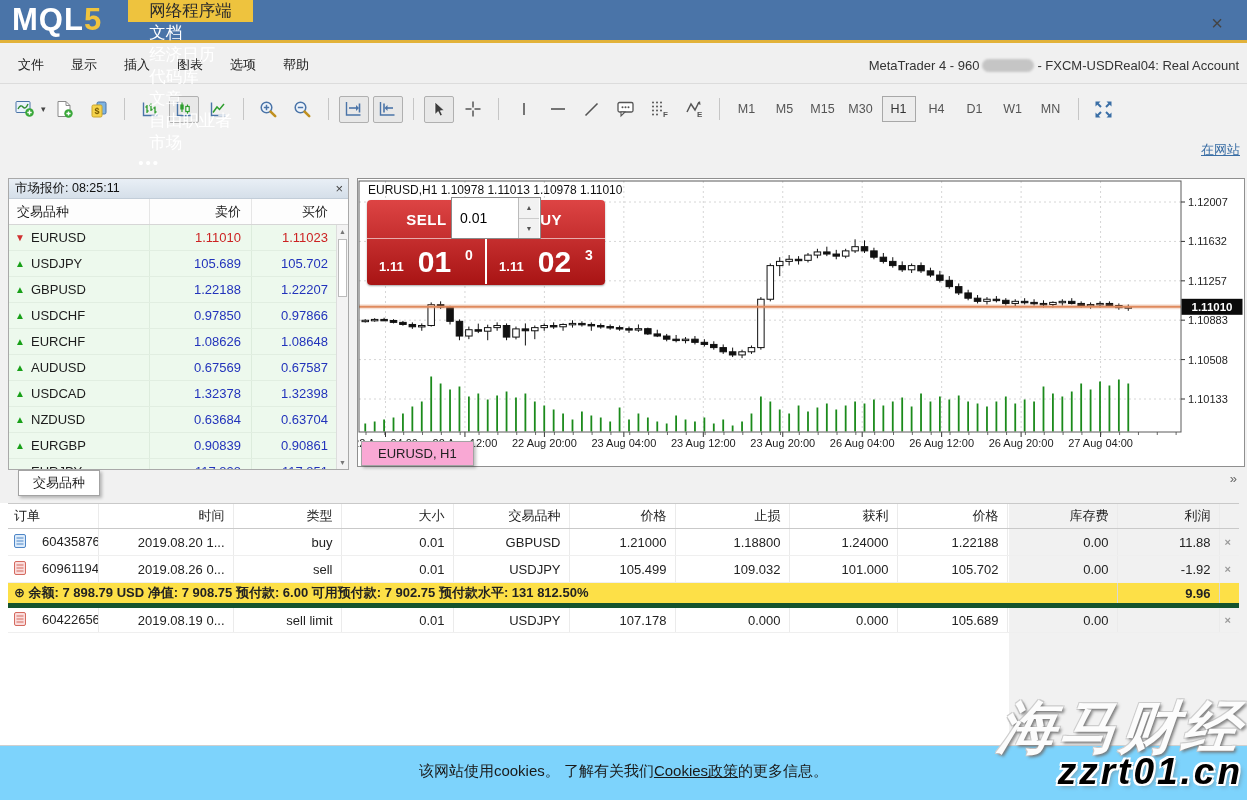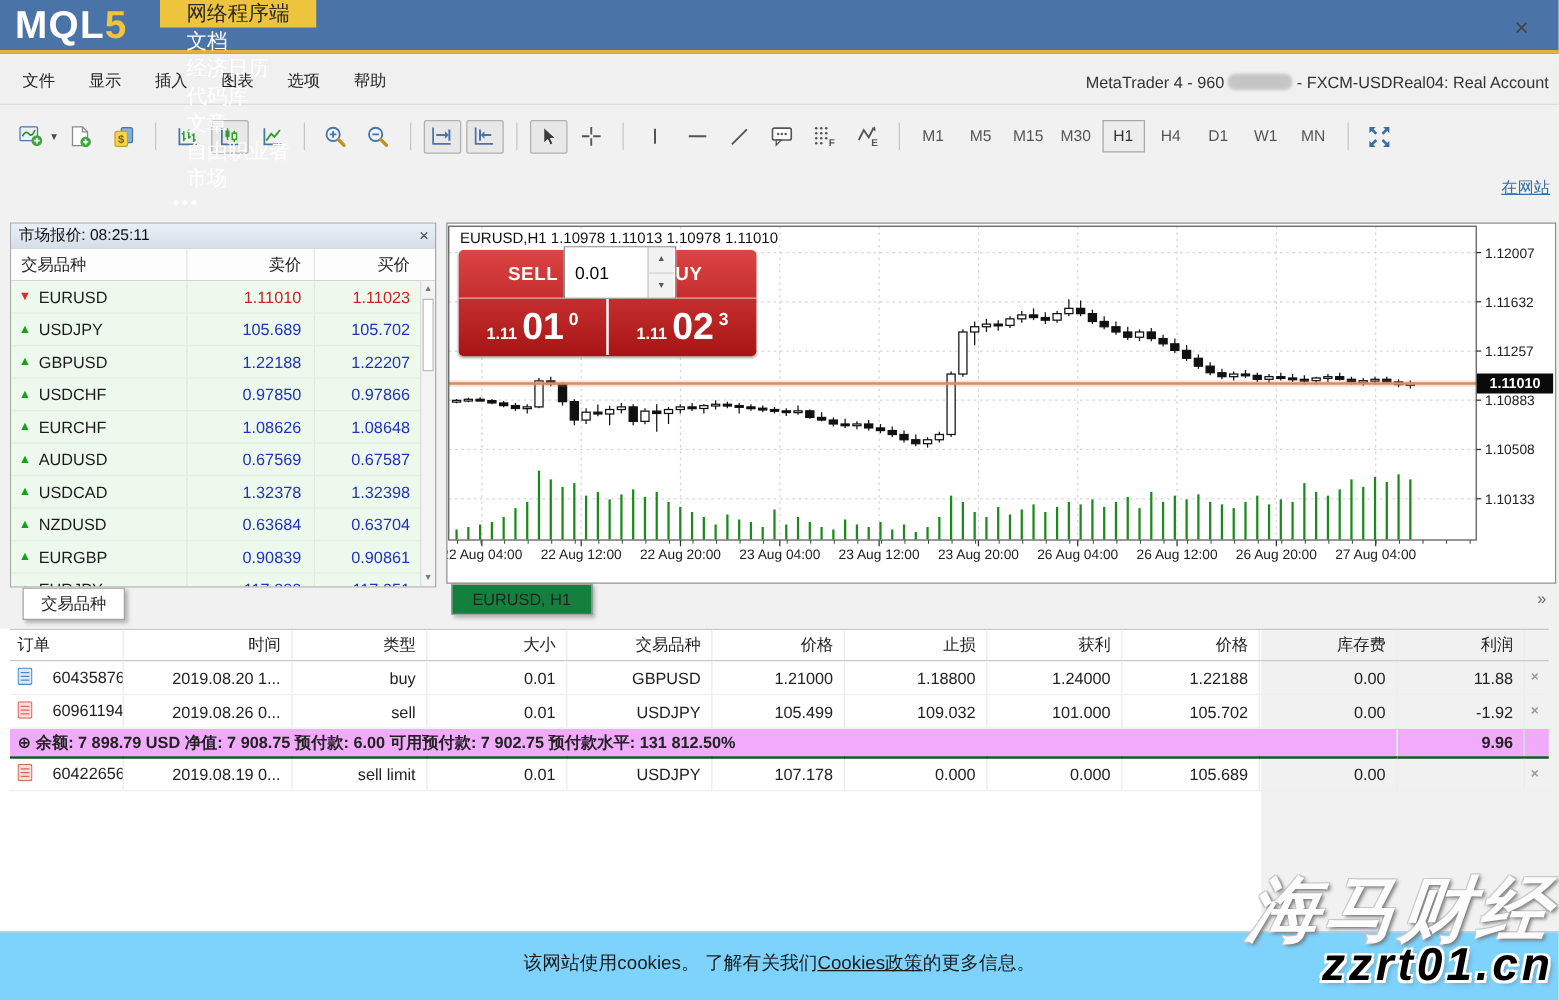--- a/index.html
+++ b/index.html
@@ -82,40 +82,40 @@
   .tp-btn { flex:1; color:#fff; font-size:15px; font-weight:bold; display:flex; align-items:center;
     justify-content:center; letter-spacing:.5px; cursor:pointer; }
   .tp-vol { position:absolute; left:84px; top:-3px; width:90px; height:42px; background:#fff;
     border:1px solid #8a8a8a; display:flex; z-index:3; }
   .vol-input { width:66px; border:none; outline:none; font-size:14px; padding-left:8px; font-family:inherit; }
   .spin { width:21px; border-left:1px solid #bbb; display:flex; flex-direction:column; }
   .spin-up,.spin-dn { flex:1; font-size:7px; color:#555; display:flex; align-items:center; justify-content:center;
     cursor:pointer; background:#f2f2f2; }
   .spin-up { border-bottom:1px solid #ccc; }
   .tp-bottom { height:45px; display:flex; color:#fff; }
-  .tp-price { flex:1; display:flex; align-items:center; justify-content:center; gap:4px; cursor:pointer; }
+  .tp-price { flex:1; display:flex; align-items:center; justify-content:center; gap:14px; cursor:pointer; }
   .tp-div { width:2px; background:#fff; }
   .p-small { font-size:13px; font-weight:bold; margin-top:9px; }
   .p-big { font-size:30px; font-weight:bold; line-height:1; }
   .p-sup { font-size:14px; font-weight:bold; align-self:flex-start; margin-top:8px; }
-  .chart-tab { position:absolute; left:361px; top:467px; background:#15803d; border:1px solid #a3a3a3;
+  .chart-tab { position:absolute; left:361px; top:441px; background:#f9a8d4; border:1px solid #a3a3a3;
     box-shadow:2px 2px 3px rgba(0,0,0,.25); padding:4px 16px; font-size:13px; color:#222; cursor:pointer; z-index:2; }
   .tabs-more { position:absolute; right:10px; top:471px; color:#666; font-size:13px; cursor:pointer; z-index:2; }
   
   .orders-panel { position:absolute; left:0; top:503px; width:1009px; height:242px; background:#fff; z-index:1; }
   table.orders { border-collapse:collapse; table-layout:fixed; width:1231px; margin-left:8px;
     font-size:13px; color:#222; }
   .orders th { font-weight:normal; height:25px; border-top:1px solid #c9c9c9; border-bottom:1px solid #c9c9c9;
     text-align:right; padding:0 8px 0 0; white-space:nowrap; overflow:hidden; }
   .orders th:first-child { text-align:left; padding-left:6px; }
   .orders td { height:27px; text-align:right; padding:0 8px 0 0; border-bottom:1px solid #efefef;
     white-space:nowrap; overflow:hidden; }
   .orders td:first-child { text-align:left; padding-left:6px; }
   .orders th + th, .orders td + td { border-left:1px solid #ebebeb; }
-  .orders tr.balance td { background:#f0abfc; font-weight:bold; height:23px; border-bottom:2px solid #14532d;
+  .orders tr.balance td { background:#fde047; font-weight:bold; height:23px; border-bottom:5px solid #14532d;
     border-left-color:#d8d8d8; }
   .oid { display:inline-flex; align-items:flex-start; gap:16px; }
   .close-x { color:#9a9a9a; font-weight:bold; font-size:11px; cursor:pointer; text-align:center; }
   
   .cookie-bar { position:absolute; left:0; top:745px; width:1247px; height:55px; background:#7dd3fc;
     border-top:1px solid #cfcfcf; z-index:10; }
   .cookie-text { text-align:center; line-height:50px; font-size:15px; color:#1a1a1a; }
   .cookie-link { text-decoration:underline; color:#1a1a1a; cursor:pointer; }
   .cookie-close { position:absolute; right:24px; top:12px; font-size:20px; color:#444; cursor:pointer; z-index:30; }
   

